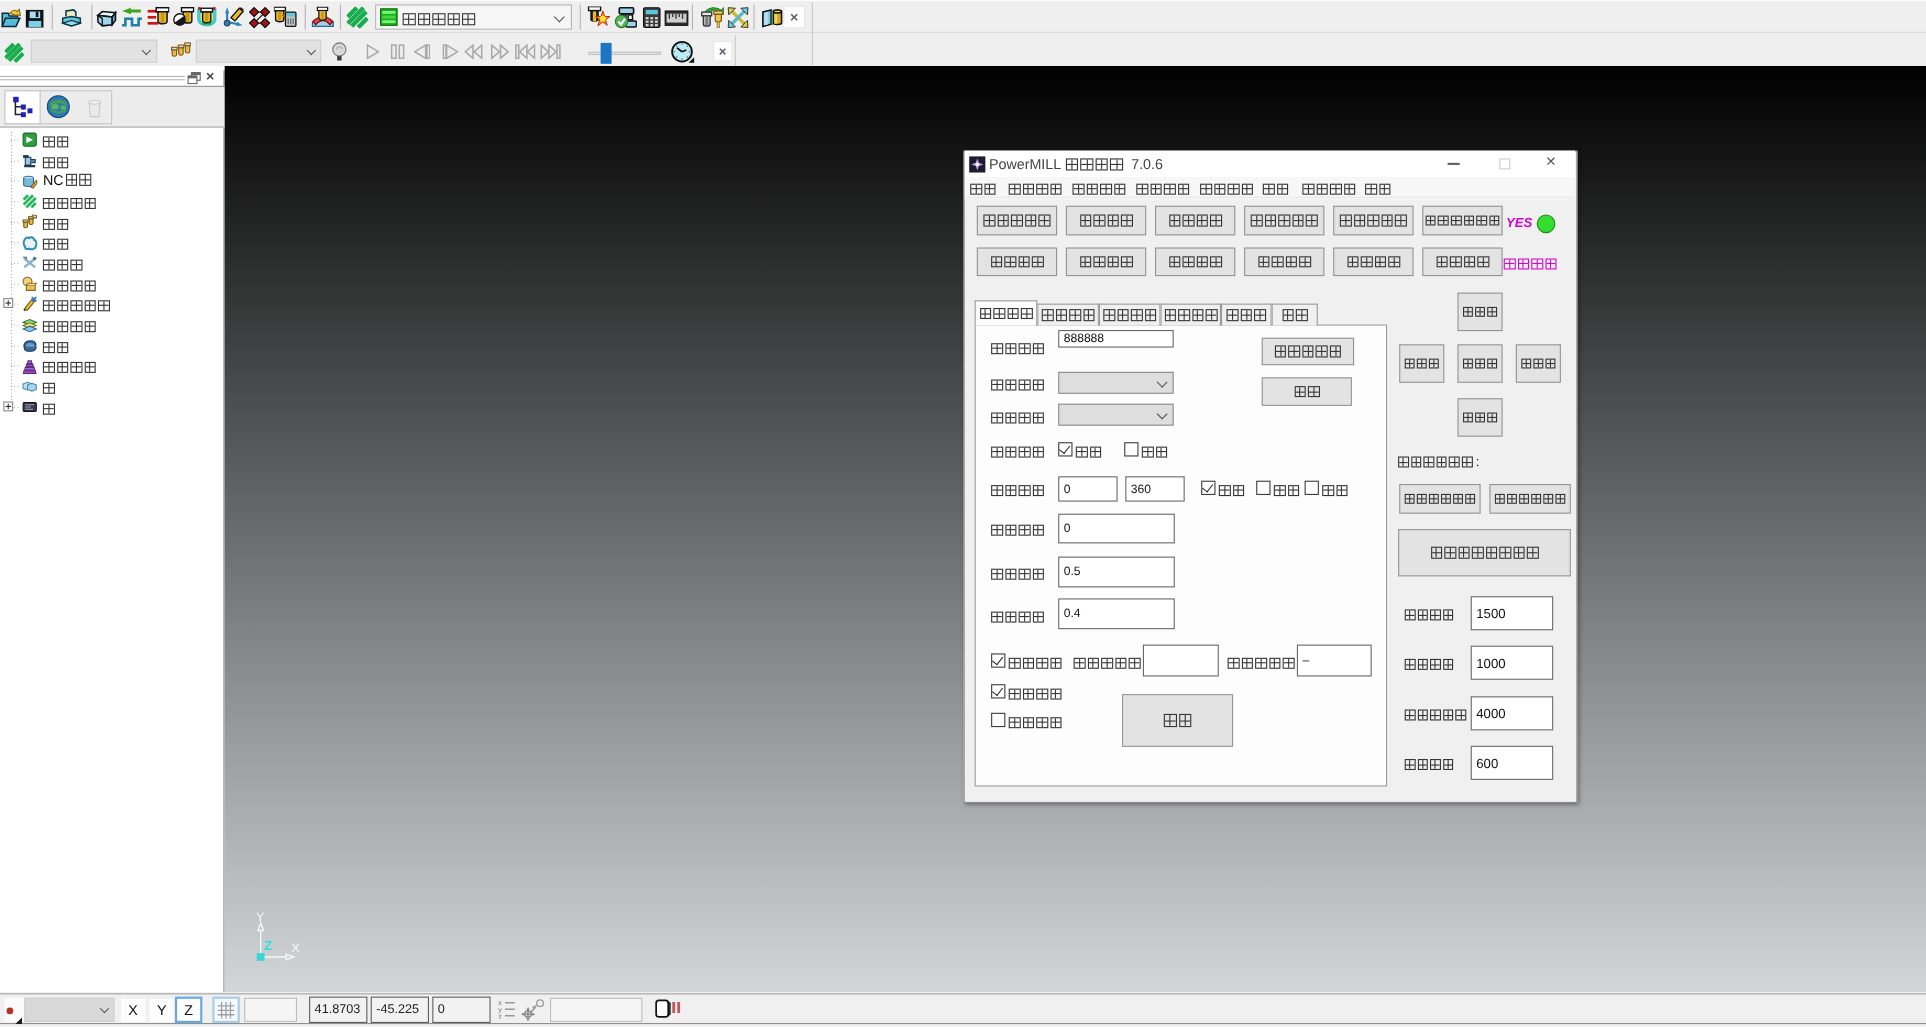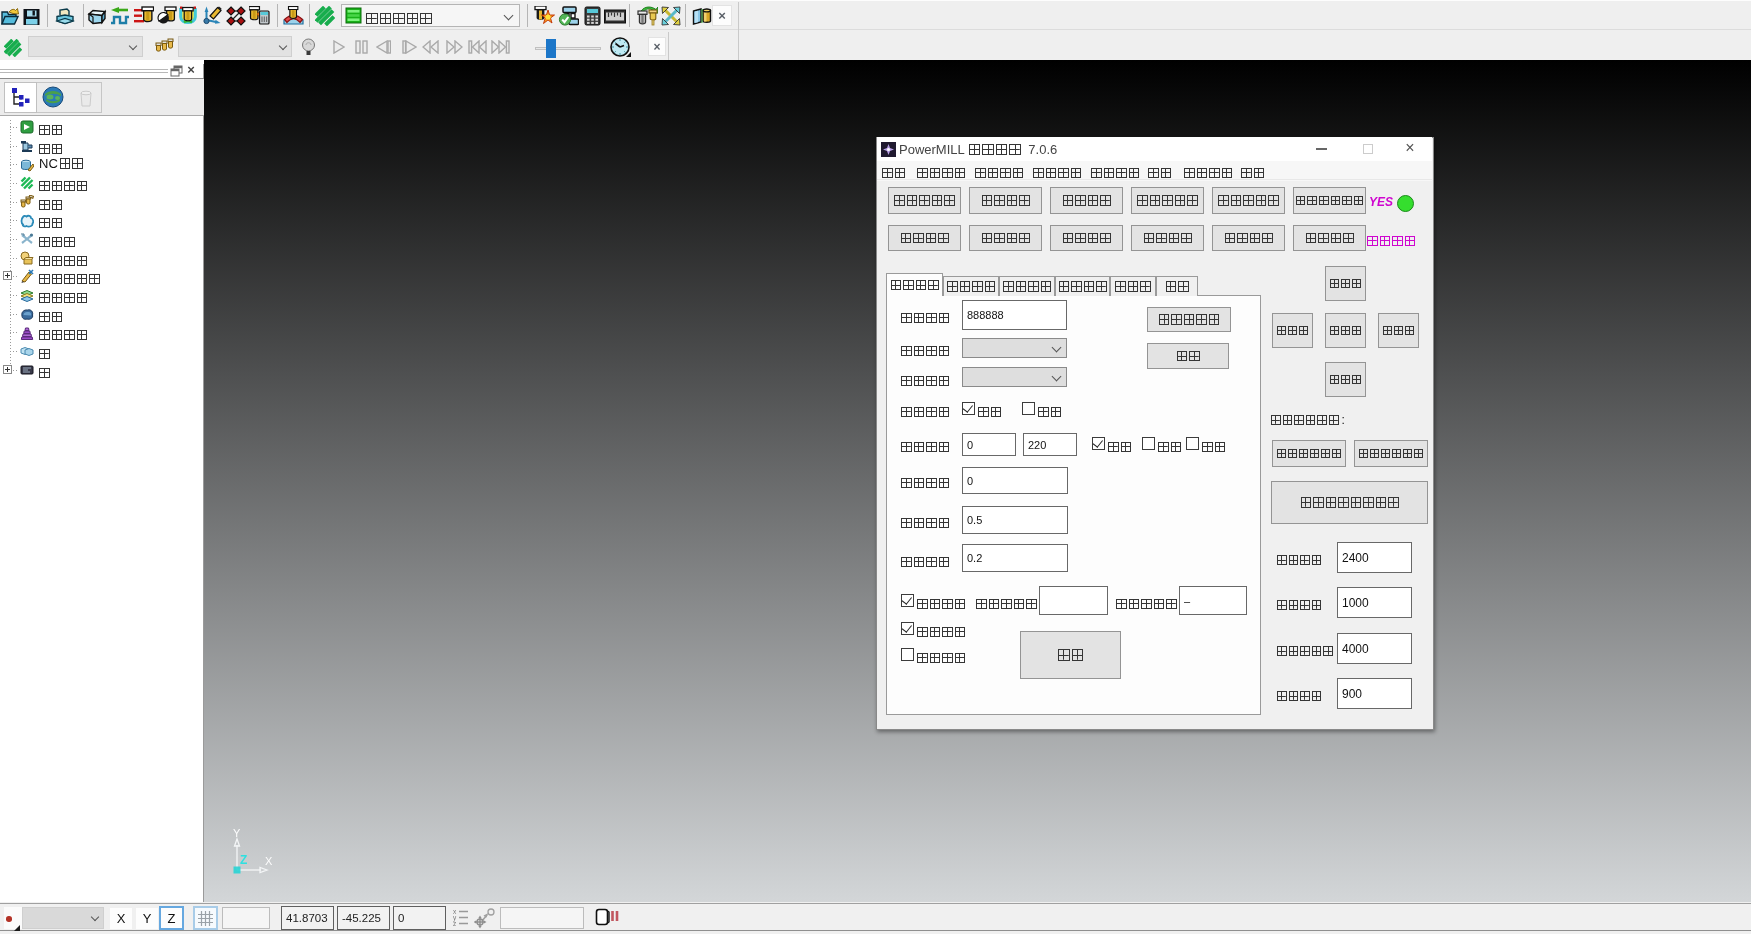--- a/index.html
+++ b/index.html
@@ -800,21 +800,21 @@
       <i></i>
       <i></i>
     </span>
   </div>
 <div class="ab" style="left:901px;top:309px"><span class="t">
       <i></i>
       <i></i>
       <i></i>
       <i></i>
     </span></div>
-<div class="inp" style="left:962px;top:300px;width:105px;height:30px">888888</div>
+<div class="inp" style="left:962px;top:300px;width:105px;height:16px">888888</div>
 <div class="btn" style="left:1147px;top:307px;width:84px;height:25px">
     <span class="t">
       <i></i>
       <i></i>
       <i></i>
       <i></i>
       <i></i>
     </span>
   </div>
 <div class="ab" style="left:901px;top:342px"><span class="t">
@@ -853,21 +853,21 @@
       <i></i>
       <i></i>
     </span></div>
 <div class="ab" style="left:901px;top:438px"><span class="t">
       <i></i>
       <i></i>
       <i></i>
       <i></i>
     </span></div>
 <div class="inp" style="left:962px;top:433px;width:54px;height:23px">0</div>
-<div class="inp" style="left:1023px;top:433px;width:54px;height:23px">220</div>
+<div class="inp" style="left:1023px;top:433px;width:54px;height:23px">360</div>
 <div class="cb ck" style="left:1092px;top:437px"></div>
 <div class="ab" style="left:1108px;top:438px"><span class="t">
       <i></i>
       <i></i>
     </span></div>
 <div class="cb" style="left:1142px;top:437px"></div>
 <div class="ab" style="left:1158px;top:438px"><span class="t">
       <i></i>
       <i></i>
     </span></div>
@@ -889,21 +889,21 @@
       <i></i>
       <i></i>
     </span></div>
 <div class="inp" style="left:962px;top:506px;width:106px;height:28px">0.5</div>
 <div class="ab" style="left:901px;top:553px"><span class="t">
       <i></i>
       <i></i>
       <i></i>
       <i></i>
     </span></div>
-<div class="inp" style="left:962px;top:544px;width:106px;height:28px">0.2</div>
+<div class="inp" style="left:962px;top:544px;width:106px;height:28px">0.4</div>
 <div class="cb ck" style="left:901px;top:594px"></div>
 <div class="ab" style="left:917px;top:595px"><span class="t">
       <i></i>
       <i></i>
       <i></i>
       <i></i>
     </span></div>
 <div class="ab" style="left:976px;top:595px"><span class="t">
       <i></i>
       <i></i>
@@ -1017,21 +1017,21 @@
       <i></i>
       <i></i>
     </span>
   </div>
 <div class="ab" style="left:1277px;top:551px"><span class="t s10">
       <i></i>
       <i></i>
       <i></i>
       <i></i>
     </span></div>
-<div class="inp" style="left:1337px;top:542px;width:75px;height:31px;font-size:12px">2400</div>
+<div class="inp" style="left:1337px;top:542px;width:75px;height:31px;font-size:12px">1500</div>
 <div class="ab" style="left:1277px;top:596px"><span class="t s10">
       <i></i>
       <i></i>
       <i></i>
       <i></i>
     </span></div>
 <div class="inp" style="left:1337px;top:587px;width:75px;height:31px;font-size:12px">1000</div>
 <div class="ab" style="left:1277px;top:642px"><span class="t s10">
       <i></i>
       <i></i>
@@ -1039,12 +1039,12 @@
       <i></i>
       <i></i>
     </span></div>
 <div class="inp" style="left:1337px;top:633px;width:75px;height:31px;font-size:12px">4000</div>
 <div class="ab" style="left:1277px;top:687px"><span class="t s10">
       <i></i>
       <i></i>
       <i></i>
       <i></i>
     </span></div>
-<div class="inp" style="left:1337px;top:678px;width:75px;height:31px;font-size:12px">900</div>
+<div class="inp" style="left:1337px;top:678px;width:75px;height:31px;font-size:12px">600</div>
 </body></html>

